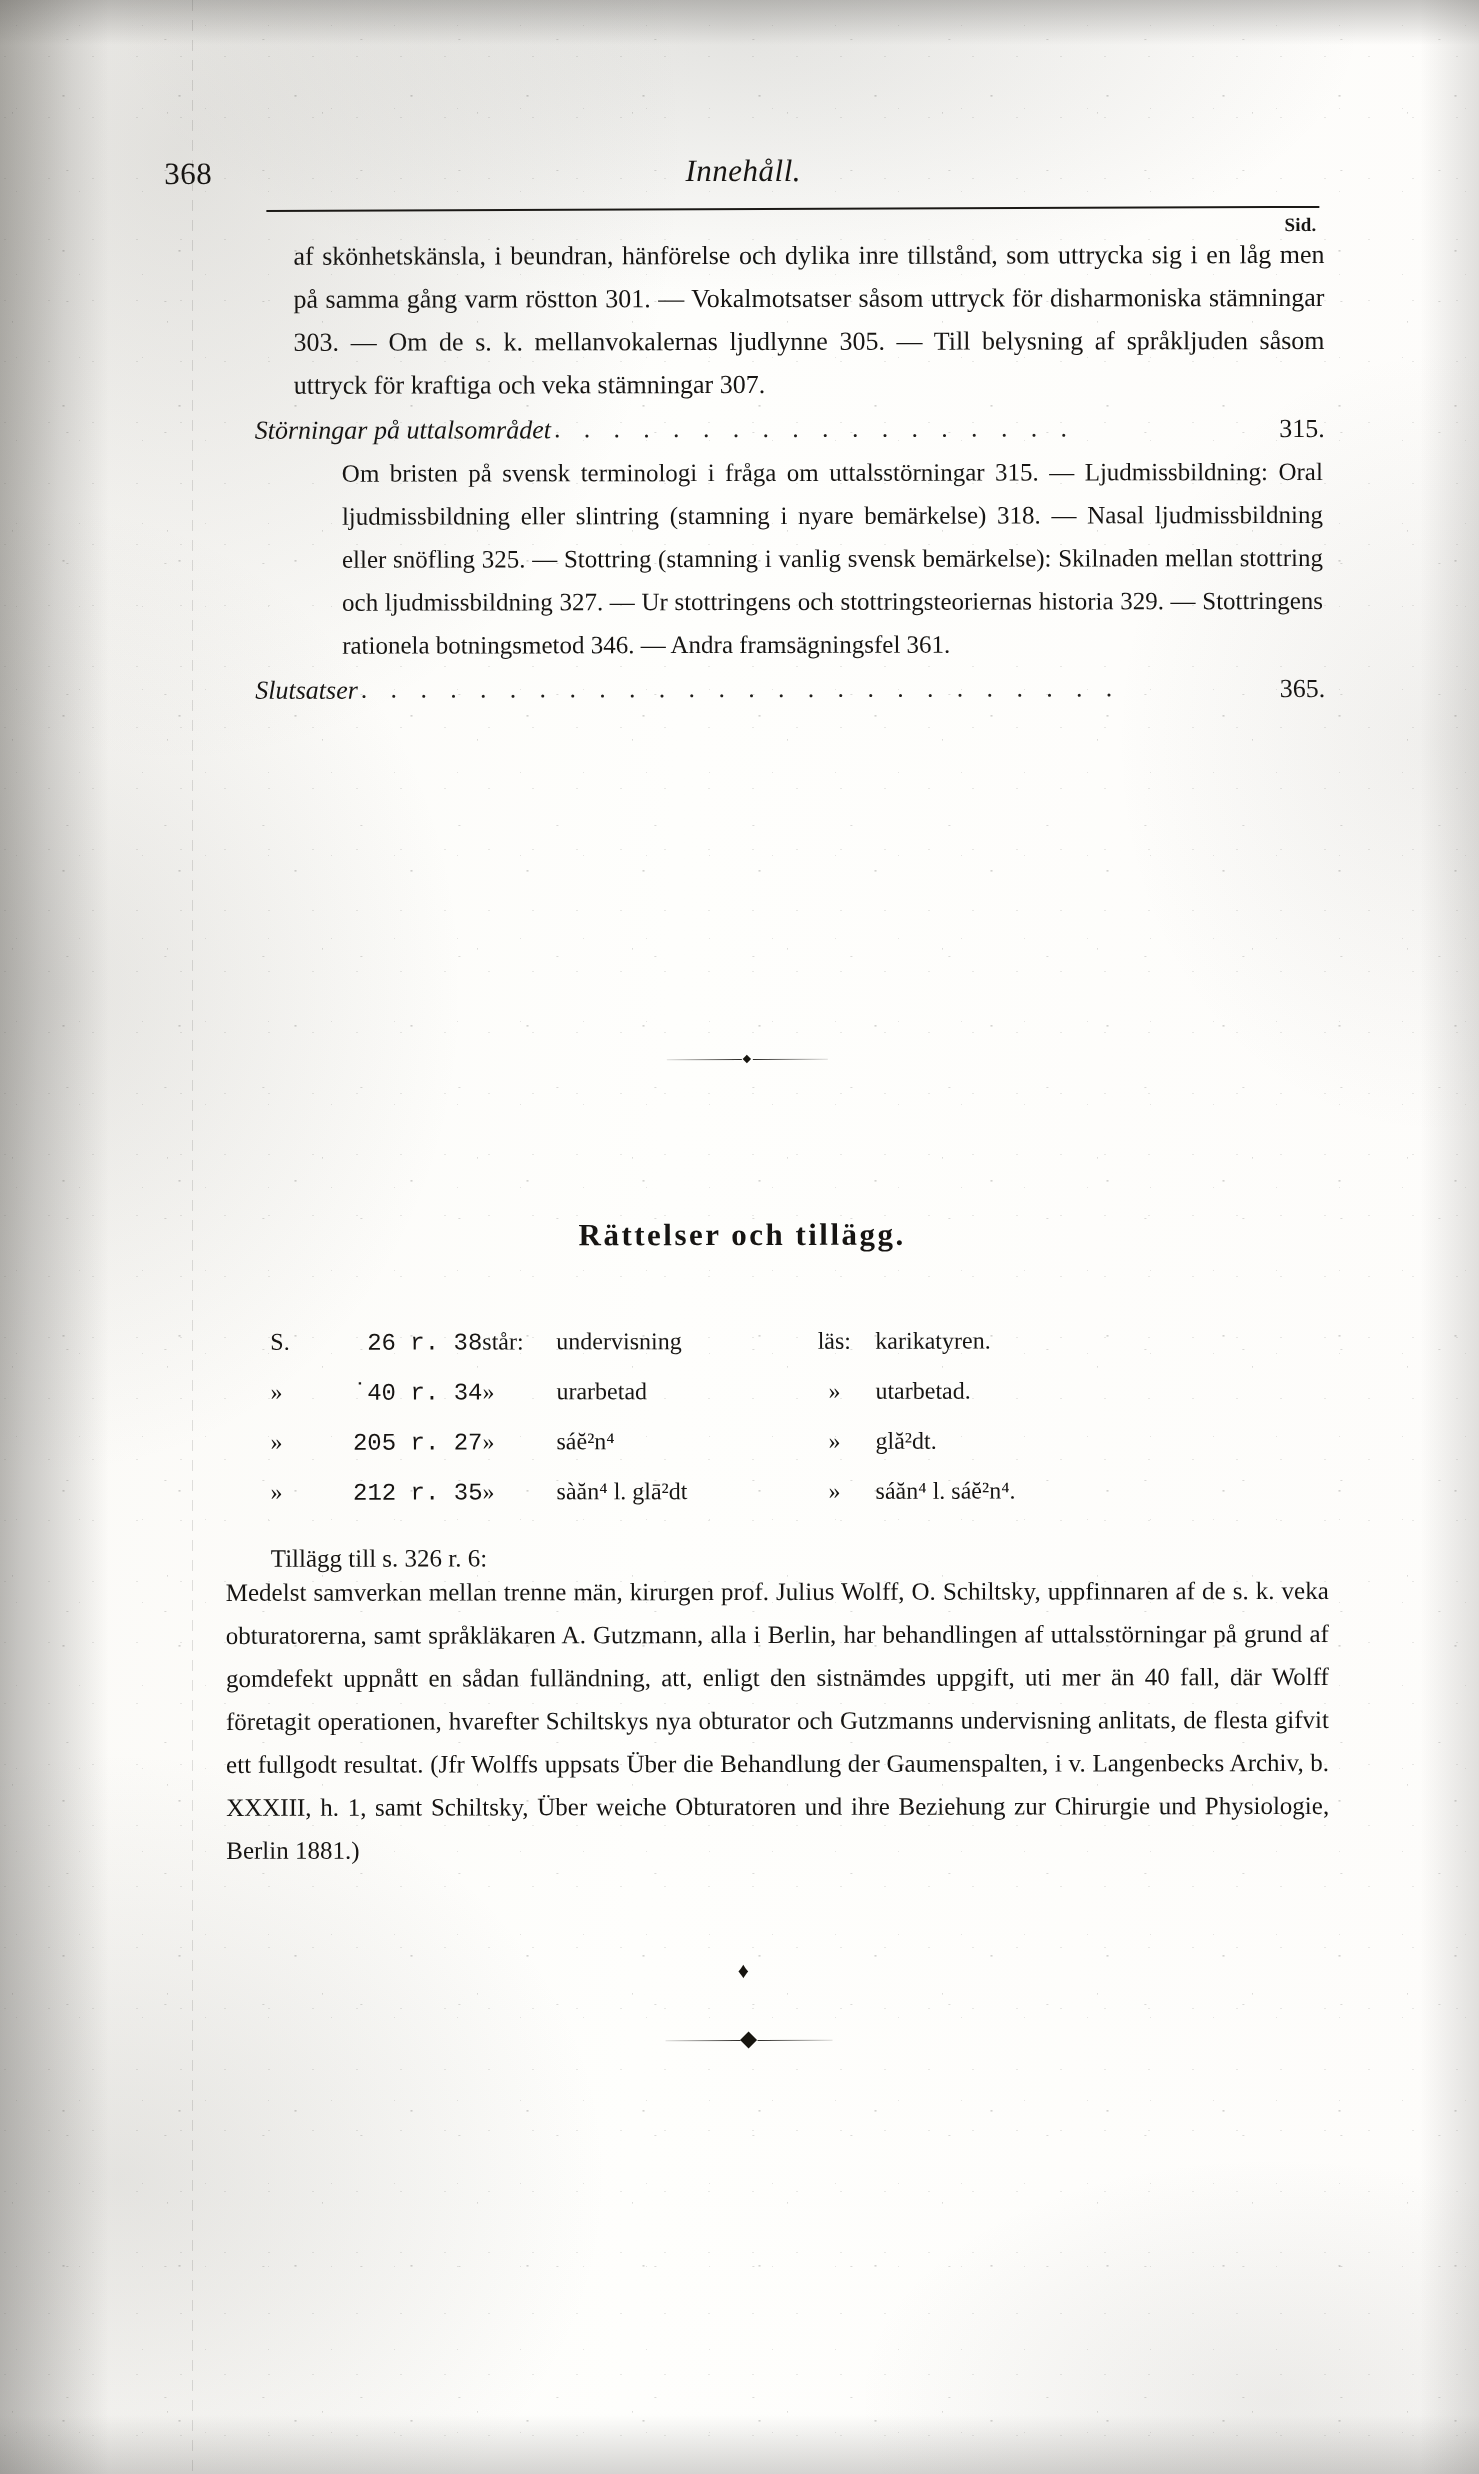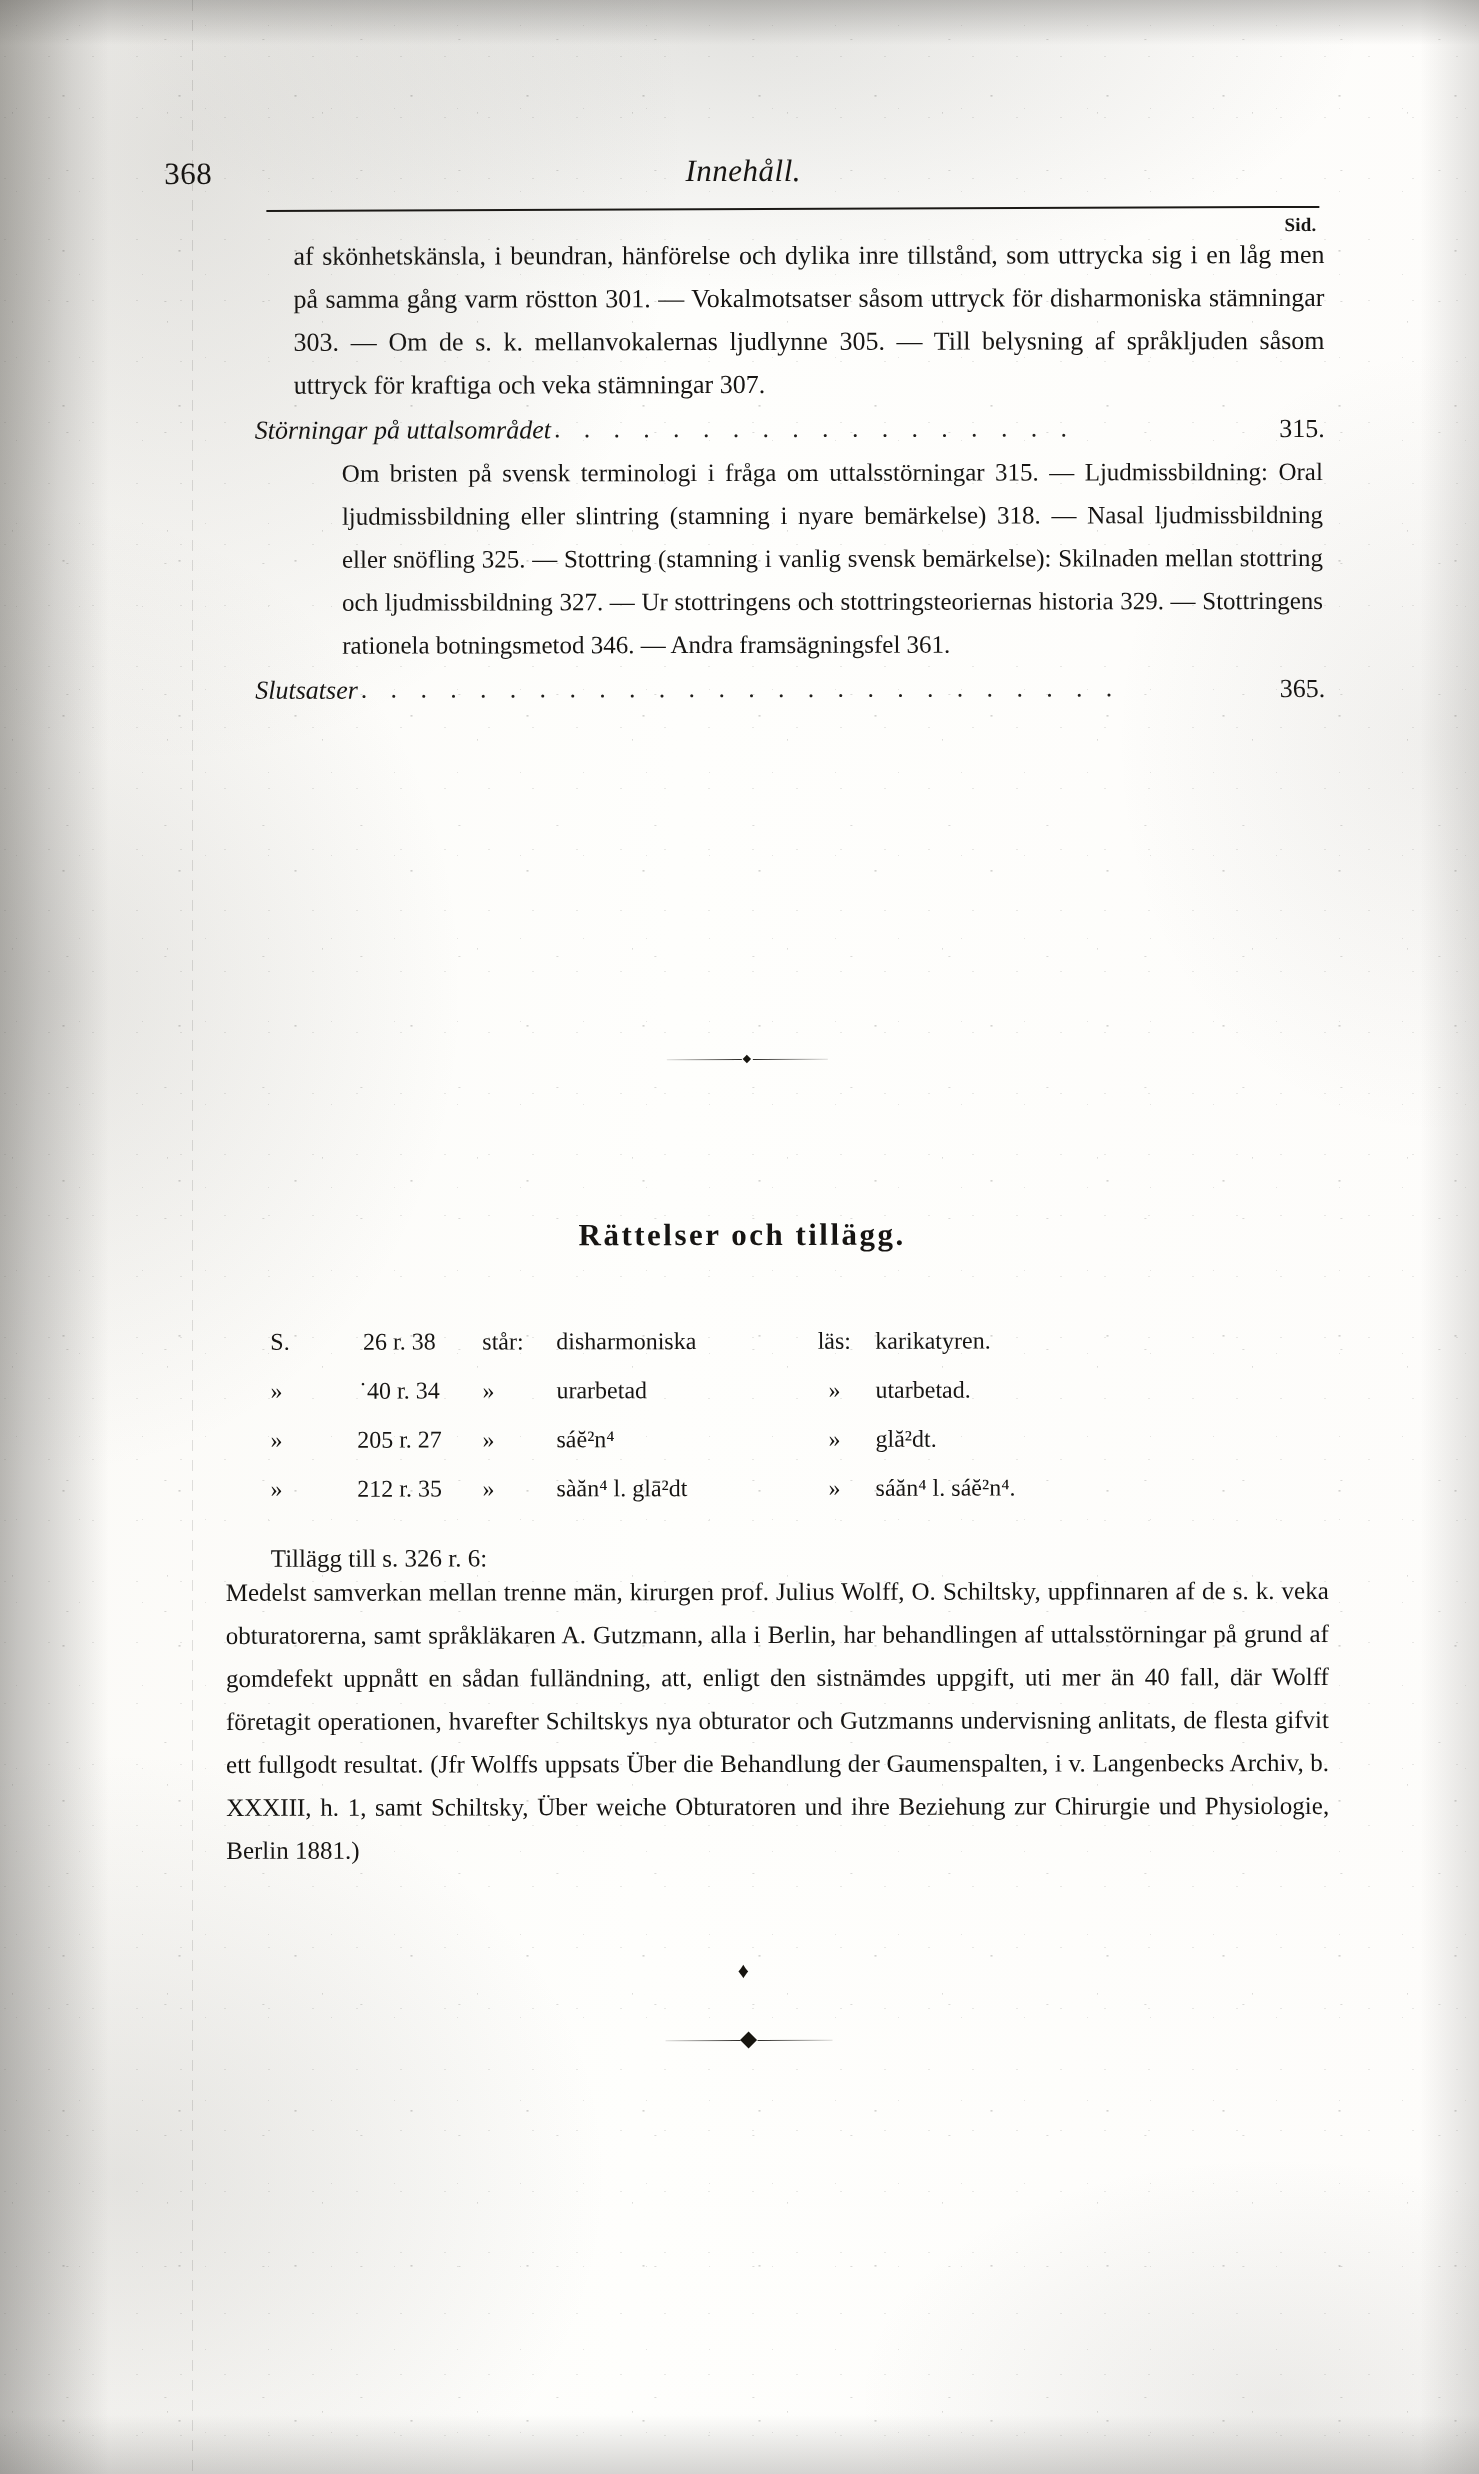--- a/index.html
+++ b/index.html
@@ -228,21 +228,21 @@
     width: 1054px;
     font-size: 24px;
     line-height: 49px;
   }
   .errata-row {
     display: flex;
     align-items: baseline;
     white-space: nowrap;
   }
   .e-c1 { width: 31px;  text-align: left;  }
-  .e-c2 { width: 166px; text-align: center; padding-left: 15px; }
+  .e-c2 { width: 166px; text-align: right; padding-left: 15px; font-family: Liberation Mono, monospace; }
   .e-c3 { width: 60px; text-align: left; }
   .e-c4 { width: 248px; text-align: left; padding-left: 14px; }
   .e-c5 { width: 60px; text-align: center; }
   .e-c6 { text-align: left; padding-left: 11px; }
 
   .tillagg-head {
     position: absolute;
     left: 268px;
     top: 1544px;
     font-size: 25px;
@@ -321,21 +321,21 @@
     </div>
 
     <div class="section-title" style="top:1217px;">Rättelser och tillägg.</div>
 
     <div class="errata">
 
       <div class="errata-row">
         <span class="e-c1">S.</span>
         <span class="e-c2">26 r. 38</span>
         <span class="e-c3">står:</span>
-        <span class="e-c4">disharmoniska</span>
+        <span class="e-c4">undervisning</span>
         <span class="e-c5">läs:</span>
         <span class="e-c6">karikatyren.</span>
       </div>
 
       <div class="errata-row">
         <span class="e-c1">»</span>
         <span class="e-c2">˙40 r. 34</span>
         <span class="e-c3">»</span>
         <span class="e-c4">urarbetad</span>
         <span class="e-c5">»</span>

